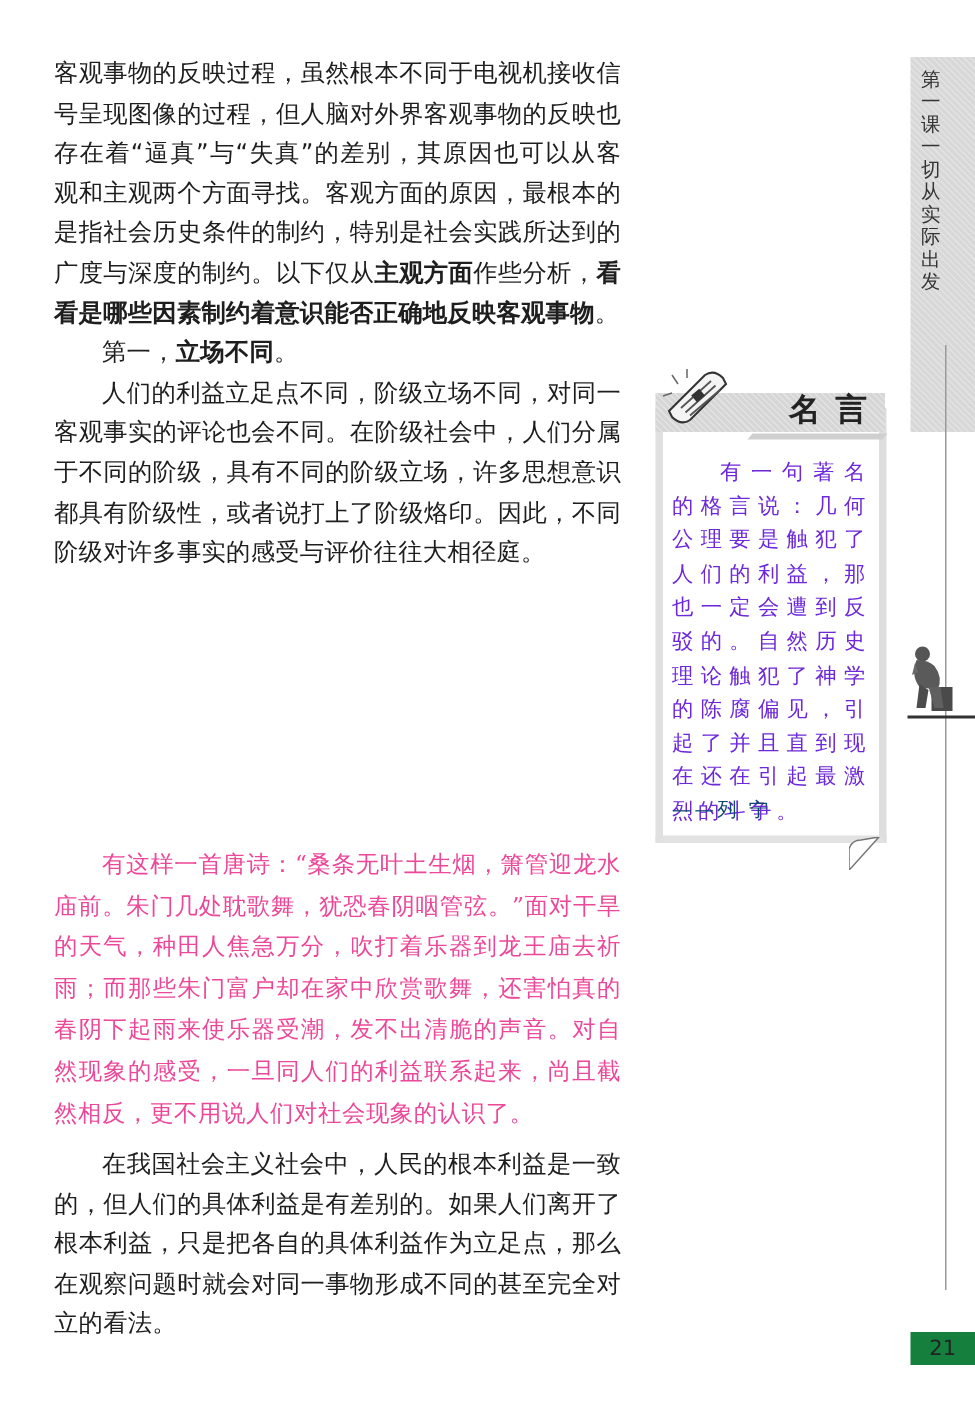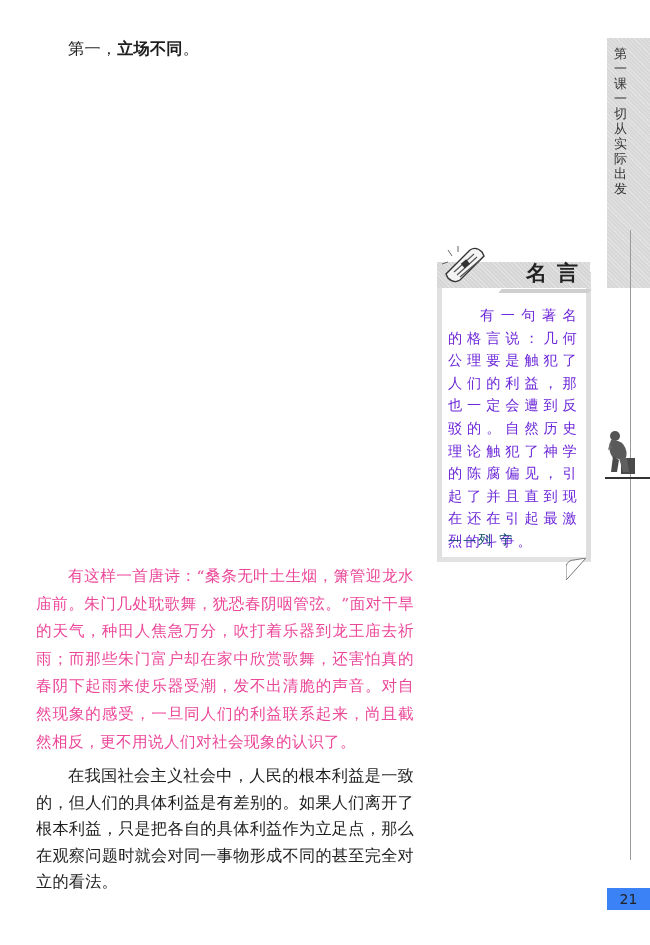--- a/index.html
+++ b/index.html
@@ -32,21 +32,21 @@
     .tab-text {
       position: absolute; left: 614px; top: 46px; width: 18px;
       font-size: 13px; line-height: 15px; color: #333; 
       word-break: break-all;
     }
     .vline { position: absolute; left: 630px; top: 230px; width: 1px; height: 630px; background: #9a9a9a; }
     .hline { position: absolute; left: 605px; top: 477px; width: 45px; height: 2px; background: #333; }
     .statue { position: absolute; left: 603px; top: 428px; width: 36px; height: 48px; }
     .pageno {
       position: absolute; left: 607px; top: 888px; width: 43px; height: 22px;
-      background: #3b82f6; font-size: 14px; line-height: 22px; text-align: center; color: #222;
+      background: #15803d; font-size: 14px; line-height: 22px; text-align: center; color: #222;
     }
     
     .qbox {
       position: absolute; left: 437px; top: 272px; width: 144px; height: 285px;
       border-left: 5px solid #e0e0e0; border-right: 5px solid #dedede; border-bottom: 5px solid #e2e2e2;
       background: #fff;
     }
     .qhead {
       position: absolute; left: 437px; top: 262px; width: 153px; height: 26px;
       background: #d6d6d6;
@@ -70,23 +70,27 @@
     .qauthor {
       position: absolute; left: 448px; top: 531px; width: 130px; 
       font-size: 13px; color: #0c4a6e; letter-spacing: 2px; font-family: "DejaVu Serif", serif;
     }
     .fold { position: absolute; left: 566px; top: 558px; width: 22px; height: 22px; }
   </style>
 </head>
 <body>
 
 <div class="main">
+  <p class="p">
+    <span>客观事物的反映过程，虽然根本不同于电视机接收信号呈现图像的过程，但人脑对外界客观事物的反映也存在着“逼真”与“失真”的差别，其原因也可以从客观和主观两个方面寻找。客观方面的原因，最根本的是指社会历史条件的制约，特别是社会实践所达到的广度与深度的制约。以下仅从</span><span class="b">主观方面</span><span>作些分析，</span><span class="b">看看是哪些因素制约着意识能否正确地反映客观事物</span><span>。</span>
+  </p>
   <p class="p indent">
     <span>第一，</span><span class="b">立场不同</span><span>。</span>
   </p>
+  <p class="p indent">人们的利益立足点不同，阶级立场不同，对同一客观事实的评论也会不同。在阶级社会中，人们分属于不同的阶级，具有不同的阶级立场，许多思想意识都具有阶级性，或者说打上了阶级烙印。因此，不同阶级对许多事实的感受与评价往往大相径庭。</p>
 </div>
 
 <p class="poem indent">有这样一首唐诗：“桑条无叶土生烟，箫管迎龙水庙前。朱门几处耽歌舞，犹恐春阴咽管弦。”面对干旱的天气，种田人焦急万分，吹打着乐器到龙王庙去祈雨；而那些朱门富户却在家中欣赏歌舞，还害怕真的春阴下起雨来使乐器受潮，发不出清脆的声音。对自然现象的感受，一旦同人们的利益联系起来，尚且截然相反，更不用说人们对社会现象的认识了。</p>
 
 <div class="last">
   <p class="p indent">在我国社会主义社会中，人民的根本利益是一致的，但人们的具体利益是有差别的。如果人们离开了根本利益，只是把各自的具体利益作为立足点，那么在观察问题时就会对同一事物形成不同的甚至完全对立的看法。</p>
 </div>
 
 <div class="tab"></div>
 <div class="tab-text">第一课　一切从实际出发</div>

